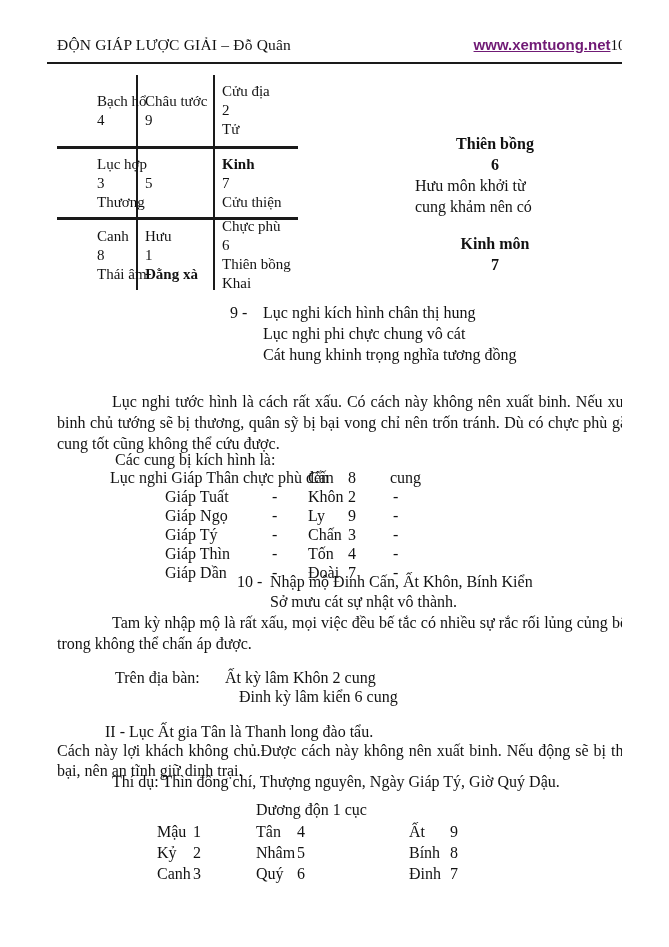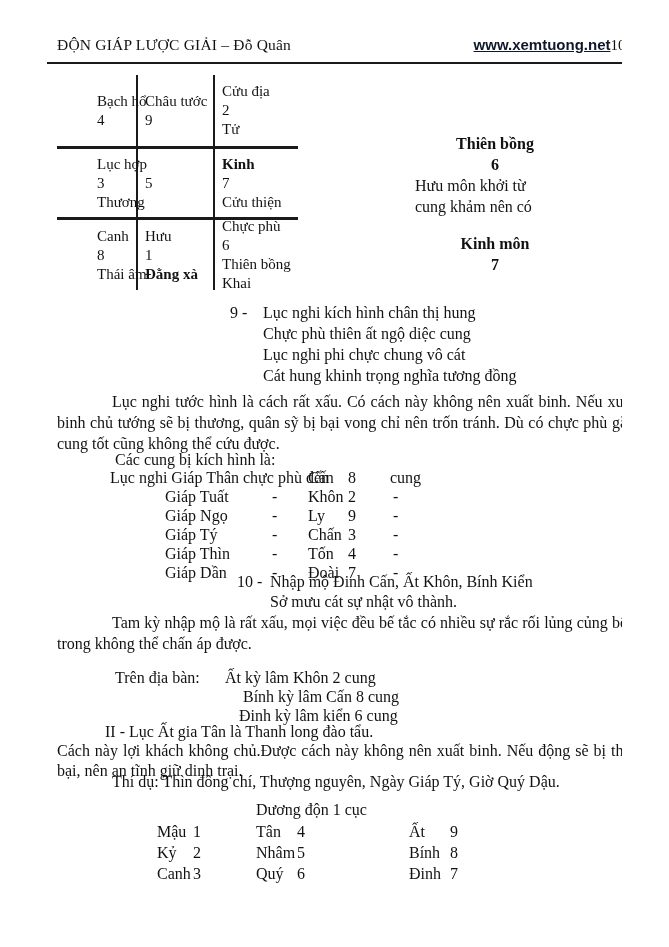--- a/index.html
+++ b/index.html
@@ -12,21 +12,21 @@
   
   .hdr {
     position:absolute; left:47px; top:36px; width:586px; height:28px;
     border-bottom:2px solid #1a1a1a;
     display:flex; justify-content:space-between; align-items:flex-start;
   }
   .hdr-title { margin-left:10px; font-size:15.5px; letter-spacing:.2px; }
   .hdr-right { white-space:nowrap; }
   .hdr-link {
     font-family:"Liberation Sans", sans-serif; font-weight:bold;
-    color:#0f172a; text-decoration:underline; font-size:15px;
+    color:#701a75; text-decoration:underline; font-size:15px;
   }
   .hdr-page { font-size:15px; color:#121212; }
   
   .gridbox { position:absolute; left:57px; top:75px; width:241px; height:215px; }
   .gline { position:absolute; background:#1a1a1a; }
   .v1 { left:79px;  top:0; width:2px; height:215px; }
   .v2 { left:156px; top:0; width:2px; height:215px; }
   .h1 { left:0; top:71px;  width:241px; height:3px; }
   .h2 { left:0; top:142px; width:241px; height:3px; }
   .gcell {
@@ -153,21 +153,20 @@
     <div>cung khảm nên có</div>
     <div class="sn-gap"></div>
     <div class="sn-c">Kinh môn</div>
     <div class="sn-c">7</div>
   </div>
 
   <div class="sec verse">
     <span class="verse-num">9 -</span>
     <span>
       <div>Lục nghi kích hình chân thị hung</div>
-      <div>Chực phù thiên ất ngộ diệc cung</div>
       <div>Lục nghi phi chực chung vô cát</div>
       <div>Cát hung khinh trọng nghĩa tương đồng</div>
     </span>
   </div>
 
   <div class="sec para p1">Lục nghi tước hình là cách rất xấu. Có cách này không nên xuất binh. Nếu xuất binh chủ tướng sẽ bị thương, quân sỹ bị bại vong chỉ nên trốn tránh. Dù có chực phù gặp cung tốt cũng không thể cứu được.</div>
 
   <div class="sec intro1">Các cung bị kích hình là:</div>
   <div class="sec khlist">
     <div class="khrow">
@@ -222,23 +221,20 @@
       <span class="s10-txt">Sở mưu cát sự nhật vô thành.</span>
     </div>
   </div>
 
   <div class="sec para p2">Tam kỳ nhập mộ là rất xấu, mọi việc đều bế tắc có nhiều sự rắc rối lủng củng bên trong không thể chấn áp được.</div>
 
   <div class="sec tk">
     <div class="tkrow">
       <span class="tk-label">Trên địa bàn:</span>
       <span class="tk-0">Ất kỳ lâm Khôn 2 cung</span>
-    </div>
-    <div class="tkrow">
-      <span class="tk-1">Bính kỳ lâm Cấn 8 cung</span>
     </div>
     <div class="tkrow">
       <span class="tk-2">Đinh kỳ lâm kiển 6 cung</span>
     </div>
   </div>
 
   <div class="sec h11">II -  Lục  Ất gia Tân là Thanh long đào tẩu.</div>
   <div class="sec body11">Cách này lợi khách không chủ.Được cách này không nên xuất binh. Nếu động sẽ bị thất bại, nên an tĩnh giữ dinh trại.</div>
   <div class="sec example">Thí dụ: Thìn đông chí, Thượng nguyên, Ngày Giáp Tý,  Giờ Quý Dậu.</div>
 

